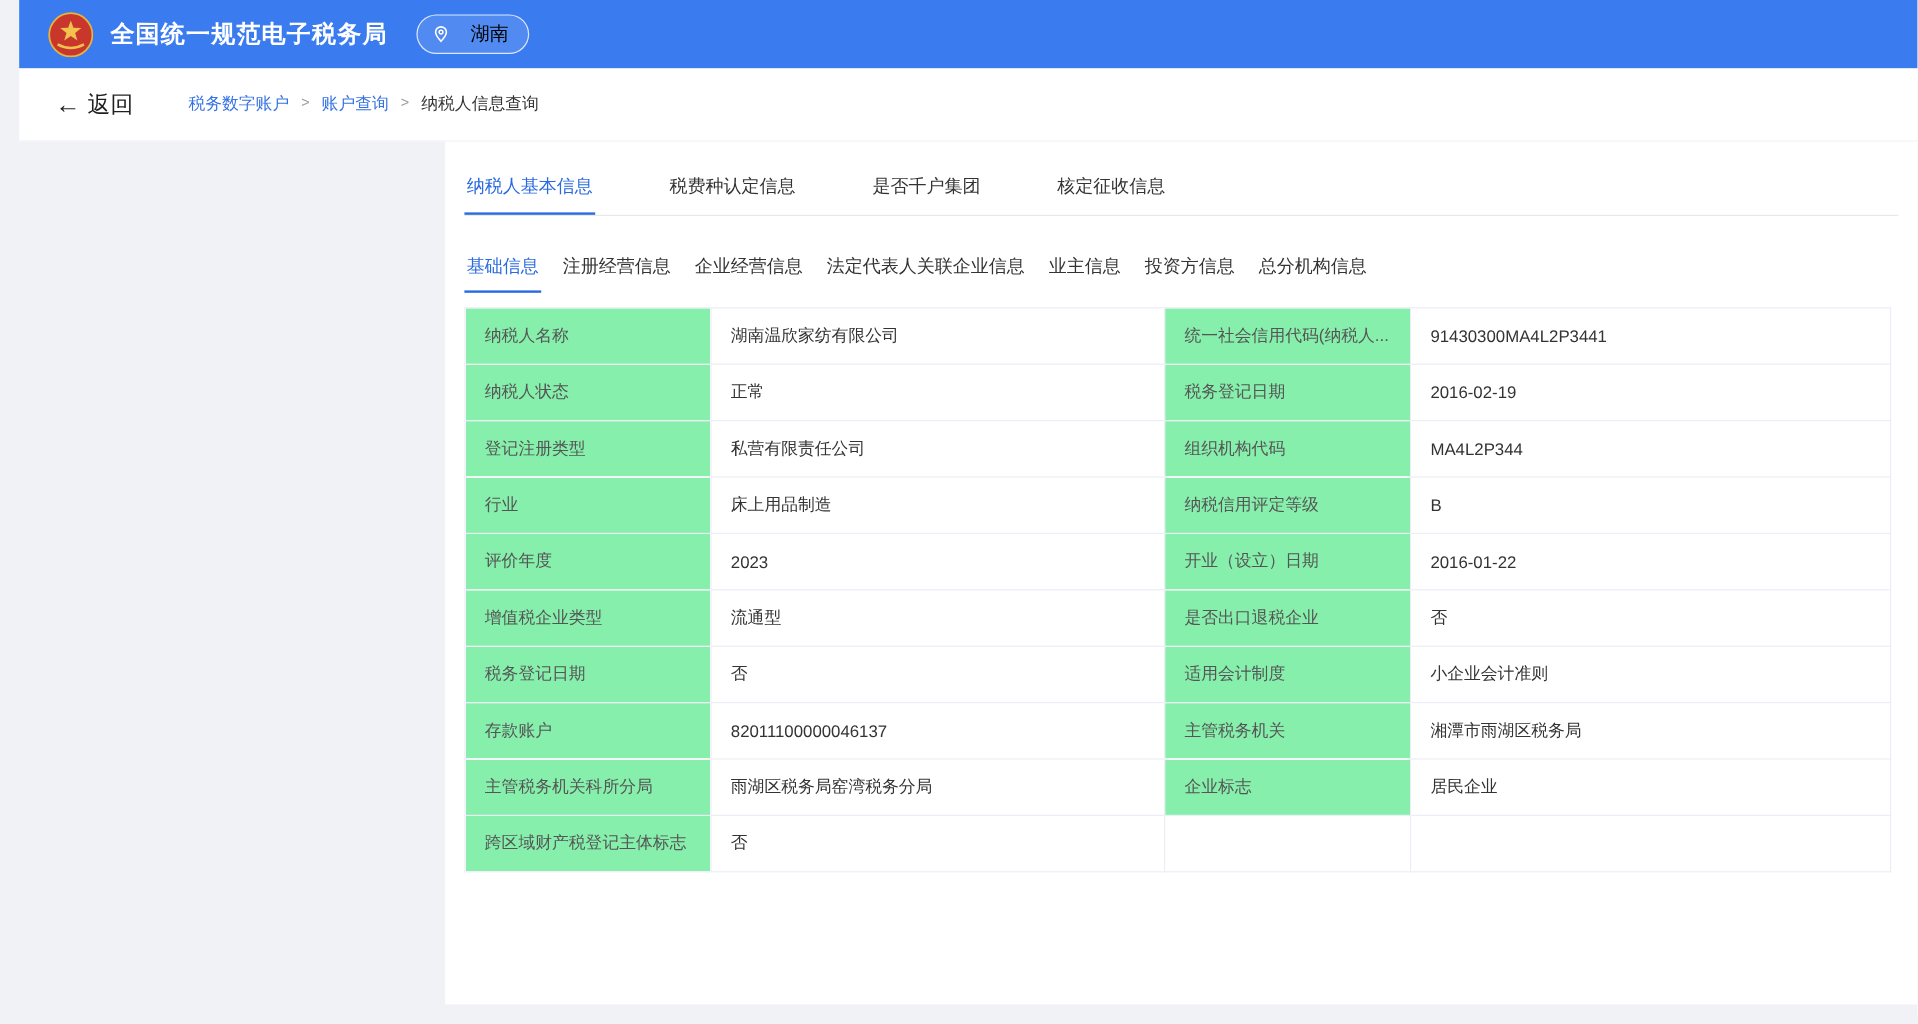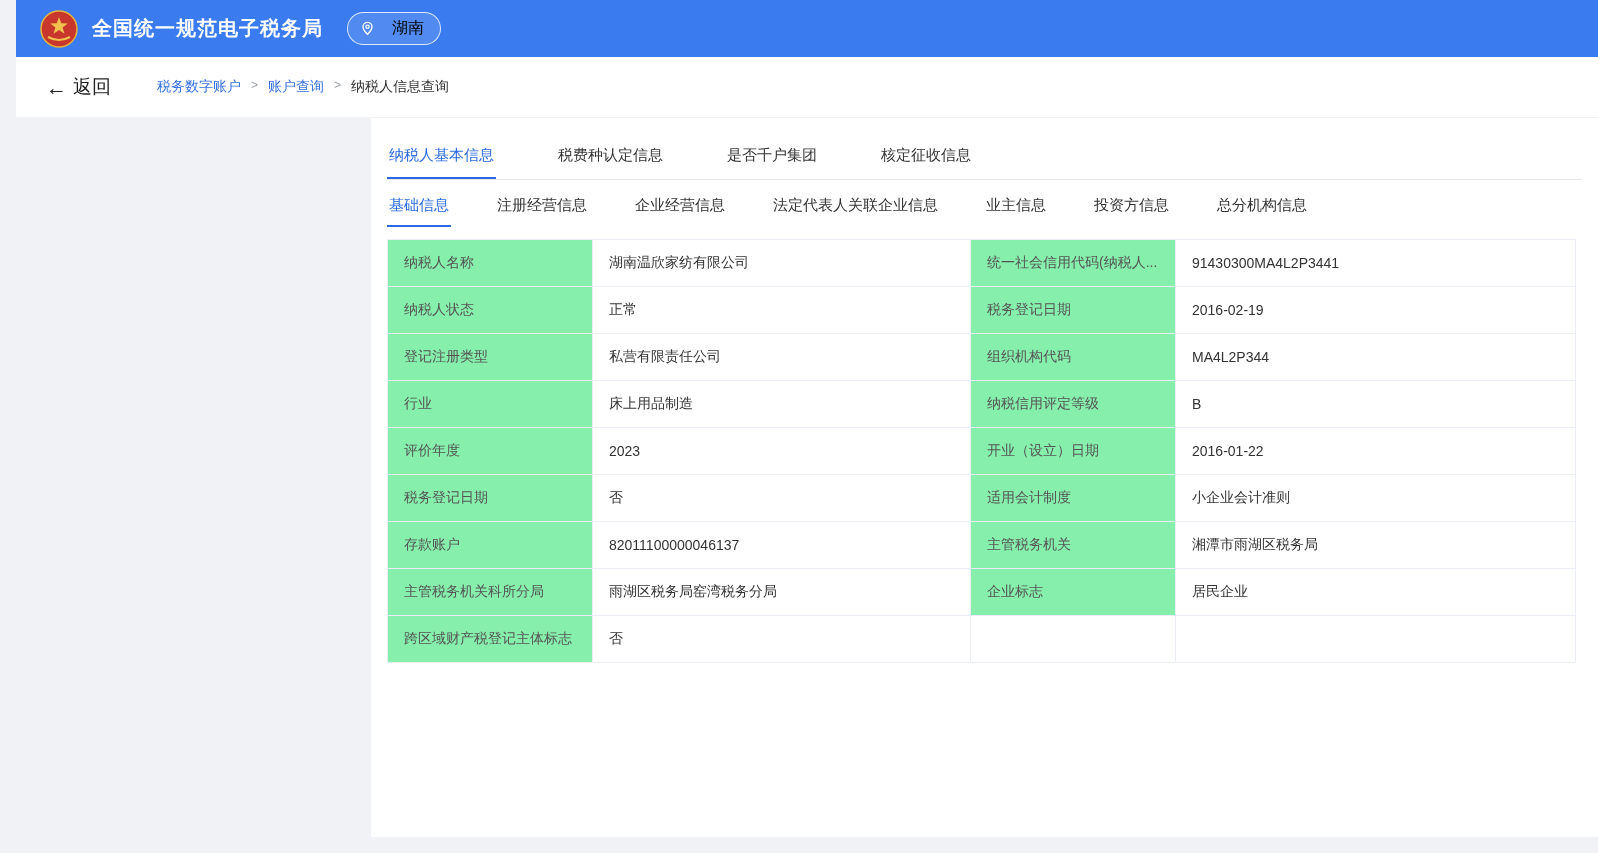--- a/index.html
+++ b/index.html
@@ -50,21 +50,21 @@
   
   .tabs-row {
     display:flex; gap:60px; border-bottom:1px solid #e8e8e8; padding:0 0 0 0;
   }
   .tab {
     font-size:15px; color:#333; padding:8px 2px 12px 2px; cursor:pointer;
     border-bottom:2px solid transparent; white-space:nowrap;
   }
   .tab.active { color:#2a6ae0; border-bottom-color:#2a6ae0; font-weight:500; }
 
-  .subtabs-row { display:flex; gap:44px; margin-top:10px; }
+  .subtabs-row { display:flex; gap:16px; margin-top:27px; }
   .subtab {
     font-size:15px; color:#333; padding:6px 2px 10px 2px; cursor:pointer;
     border-bottom:2px solid transparent; white-space:nowrap;
   }
   .subtab.active { color:#2a6ae0; border-bottom-color:#2a6ae0; font-weight:500; }
 
   
   table.info {
     margin-top:12px; border-collapse:collapse; table-layout:fixed; width:1188px;
     font-size:14px;
@@ -169,20 +169,26 @@
             <td class="lbl">纳税信用评定等级</td>
             <td class="val">B</td>
           </tr>
           <tr>
             <td class="lbl">评价年度</td>
             <td class="val">2023</td>
             <td class="lbl">开业（设立）日期</td>
             <td class="val">2016-01-22</td>
           </tr>
           <tr>
+            <td class="lbl">增值税企业类型</td>
+            <td class="val">流通型</td>
+            <td class="lbl">是否出口退税企业</td>
+            <td class="val">否</td>
+          </tr>
+          <tr>
             <td class="lbl">税务登记日期</td>
             <td class="val">否</td>
             <td class="lbl">适用会计制度</td>
             <td class="val">小企业会计准则</td>
           </tr>
           <tr>
             <td class="lbl">存款账户</td>
             <td class="val">82011100000046137</td>
             <td class="lbl">主管税务机关</td>
             <td class="val">湘潭市雨湖区税务局</td>

